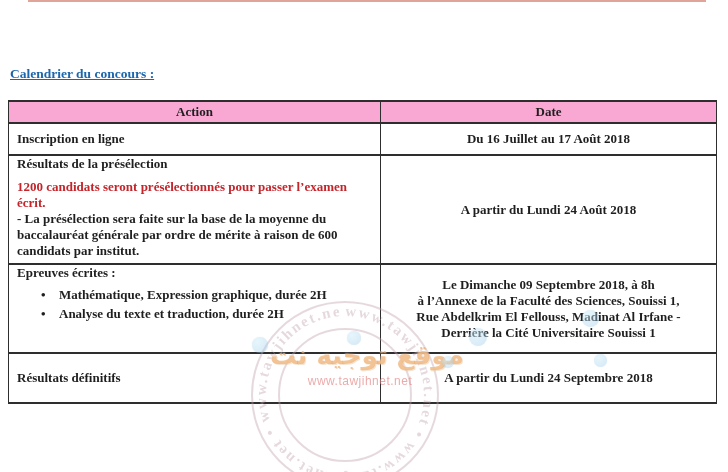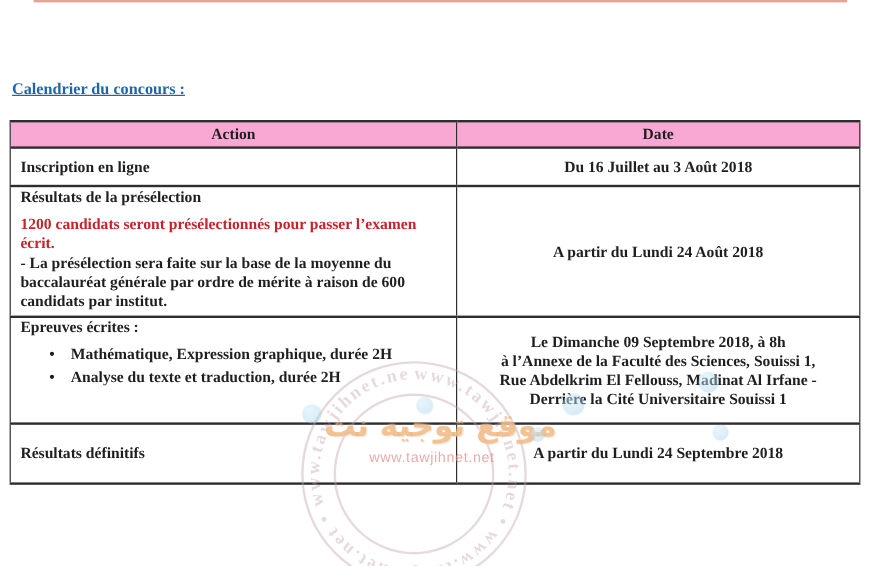--- a/index.html
+++ b/index.html
@@ -103,21 +103,21 @@
       </colgroup>
     <thead>
       <tr>
         <th>Action</th>
         <th>Date</th>
       </tr>
     </thead>
     <tbody>
       <tr class="r1">
         <td class="action">Inscription en ligne</td>
-        <td class="date">Du 16 Juillet au 3 Août 2018</td>
+        <td class="date">Du 16 Juillet au 17 Août 2018</td>
       </tr>
 
       <tr class="r2">
         <td class="action v-top">
           <div class="para-title">Résultats de la présélection</div>
           <div class="para-red">1200 candidats seront présélectionnés pour passer l’examen écrit.</div>
           <div>- La présélection sera faite sur la base de la moyenne du baccalauréat générale par ordre de mérite à raison de 600 candidats par institut.</div>
         </td>
         <td class="date">A partir du Lundi 24 Août 2018</td>
       </tr>

